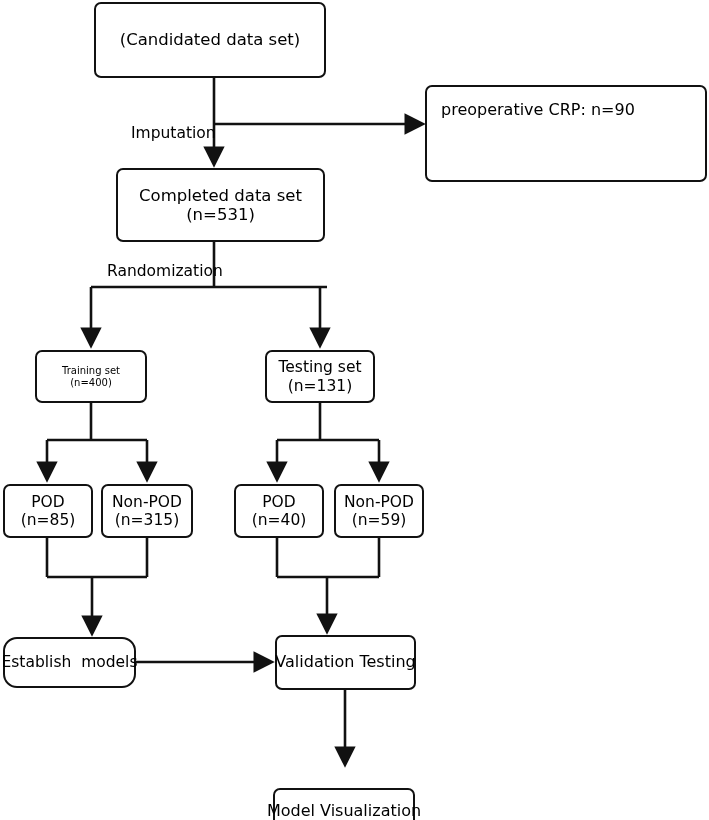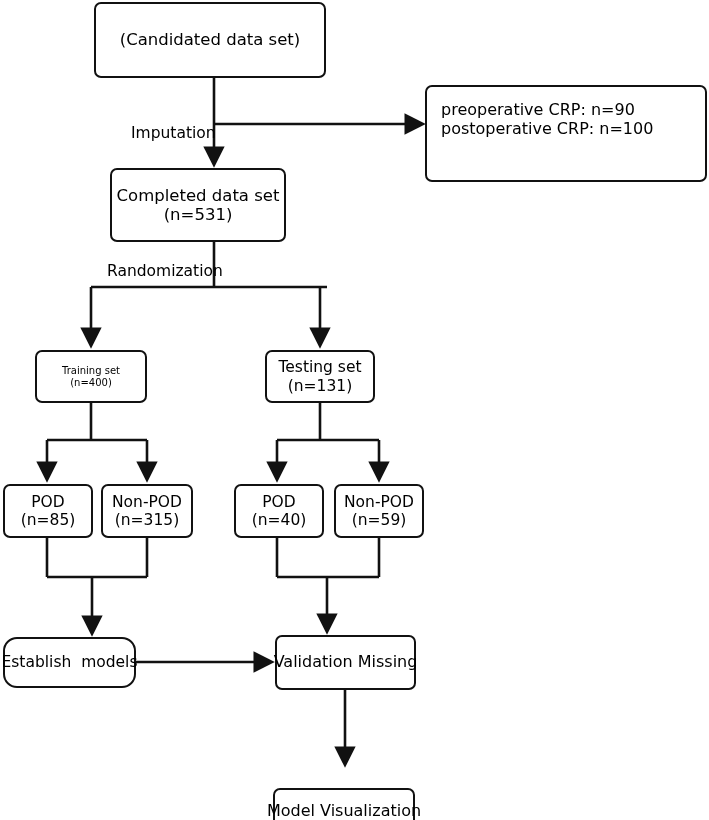--- a/index.html
+++ b/index.html
@@ -46,21 +46,21 @@
   .node .line { display: block; white-space: pre; }
   .edge-label {
     position: absolute;
     color: #000000;
     white-space: pre;
     background: transparent;
   }
   
   #n-source      { left: 94px;  top: 2px;   width: 232px; height: 76px;  font-size: 16.5px; }
   #n-missing     { left: 425px; top: 85px;  width: 282px; height: 97px;  font-size: 16px; }
-  #n-completed   { left: 110px; top: 168px; width: 176px; height: 74px;  font-size: 16.5px; }
+  #n-completed   { left: 116px; top: 168px; width: 209px; height: 74px;  font-size: 16.5px; }
   #n-training    { left: 35px;  top: 350px; width: 112px; height: 53px;  font-size: 10px; }
   #n-testing     { left: 265px; top: 350px; width: 110px; height: 53px;  font-size: 15.5px; }
   #n-pod-train   { left: 3px;   top: 484px; width: 90px;  height: 54px;  font-size: 15.5px; }
   #n-nonpod-train{ left: 101px; top: 484px; width: 92px;  height: 54px;  font-size: 15.5px; }
   #n-pod-test    { left: 234px; top: 484px; width: 90px;  height: 54px;  font-size: 15.5px; }
   #n-nonpod-test { left: 334px; top: 484px; width: 90px;  height: 54px;  font-size: 15.5px; }
   #n-establish   { left: 3px;   top: 637px; width: 133px; height: 51px;  font-size: 15.5px; border-radius: 14px; }
   #n-validation  { left: 275px; top: 635px; width: 141px; height: 55px;  font-size: 16px; }
   #n-modelvis    { left: 273px; top: 788px; width: 142px; height: 46px;  font-size: 16px; }
 
@@ -118,21 +118,20 @@
       <path d="M345,690 L345,760" marker-end="url(#arrow)"></path>
     </g>
   </svg>
 
   <div class="node" id="n-source">
     <span class="line">(Candidated data set)</span>
   </div>
 
   <div class="node left-align" id="n-missing">
     <span class="line">preoperative CRP: n=90</span>
-    <span class="line">postoperative CRP: n=100</span>
   </div>
 
   <div class="node" id="n-completed">
     <span class="line">Completed data set</span>
     <span class="line">(n=531)</span>
   </div>
 
   <div class="node" id="n-training">
     <span class="line">Training set</span>
     <span class="line">(n=400)</span>
@@ -161,21 +160,21 @@
   <div class="node" id="n-nonpod-test">
     <span class="line">Non-POD</span>
     <span class="line">(n=59)</span>
   </div>
 
   <div class="node" id="n-establish">
     <span class="line">Establish  models</span>
   </div>
 
   <div class="node" id="n-validation">
-    <span class="line">Validation Missing</span>
+    <span class="line">Validation Testing</span>
   </div>
 
   <div class="node" id="n-modelvis">
     <span class="line">Model Visualization</span>
   </div>
 
   <div class="edge-label" id="lbl-imputation">Imputation</div>
   <div class="edge-label" id="lbl-randomization">Randomization</div>
 
 </div>

